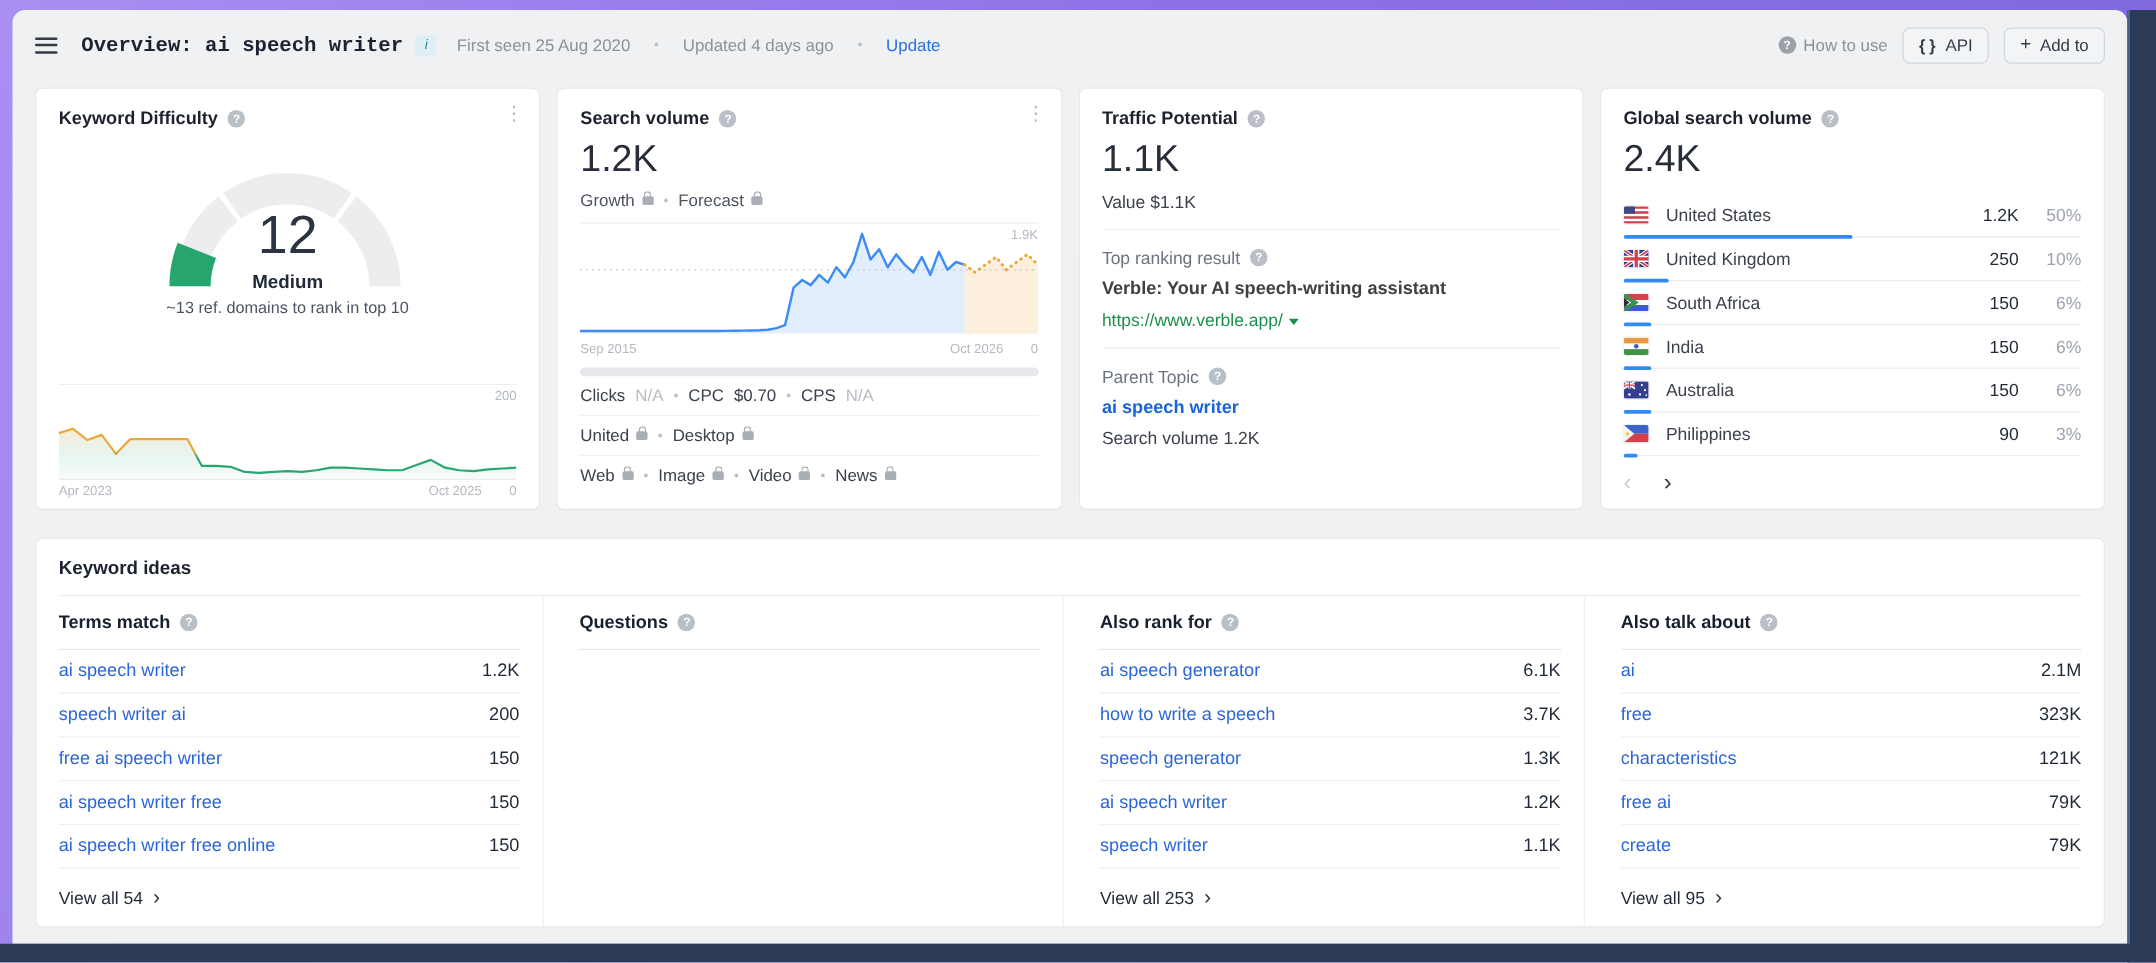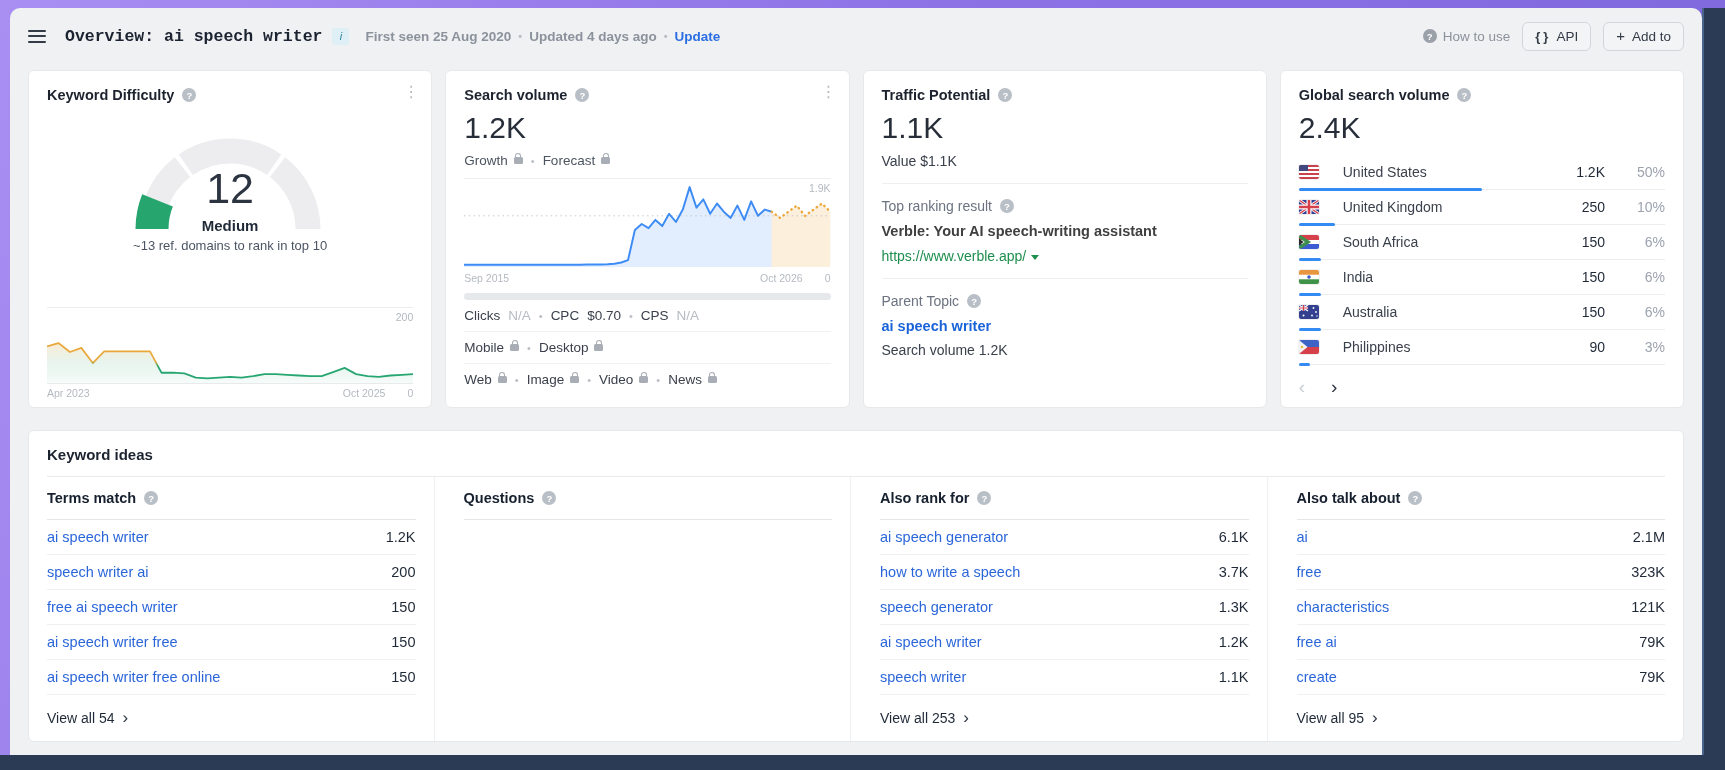--- a/index.html
+++ b/index.html
@@ -11,21 +11,21 @@
   .bottom-strip { position:absolute; left:0; bottom:0; width:100%; height:15px; background:#2c3b55; z-index:6; }
 
   .window { position:absolute; left:10px; top:8px; width:1692px; height:747px; background:#eff1f3; border-radius:10px 10px 0 0; overflow:hidden; z-index:4; }
 
   
   .navbar { height:56px; display:flex; align-items:center; padding:0 18px; }
   .burger { width:18px; height:13px; display:flex; flex-direction:column; justify-content:space-between; cursor:pointer; }
   .burger span { display:block; height:2px; background:#333b47; border-radius:1px; }
   .page-title { font-size:16.5px; font-weight:bold; color:#1b2230; margin-left:19px;font-family:Liberation Mono, monospace; }
   .info-badge { margin-left:10px; width:17px; height:17px; background:#def0f6; color:#2c839e; border-radius:3px; font-size:11px; display:inline-flex; align-items:center; justify-content:center; font-style:italic; }
-  .meta { margin-left:16px; font-size:13.5px; color:#8b929c; display:flex; align-items:center; gap:7px;font-weight:bold; }
+  .meta { margin-left:16px; font-size:13.5px; color:#8b929c; display:flex; align-items:center; gap:19px; }
   .dot-sep { color:#b9bec5; font-size:11px; }
   .link-blue { color:#2b6fe3; text-decoration:none; cursor:pointer; }
   .nav-right { margin-left:auto; display:flex; align-items:center; gap:12px; }
   .howto { display:flex; align-items:center; gap:6px; color:#8b929c; font-size:13.5px; cursor:pointer; }
   .nav-btn { display:flex; align-items:center; gap:7px; border:1px solid #d2d6da; border-radius:6px; background:#f3f4f6; padding:6px 12px; font-size:13.5px; color:#333b47; cursor:pointer; }
   .braces { letter-spacing:1px; font-weight:bold; font-size:13px; }
   .plus { font-size:15px; line-height:10px; }
 
   
   .qi { width:14px; height:14px; border-radius:50%; background:#b9bfc6; color:#fff; font-size:9.5px; font-weight:bold; display:inline-flex; align-items:center; justify-content:center; flex:none; cursor:pointer; }
@@ -67,21 +67,21 @@
   .tp-line { font-size:14px; color:#3a414c; margin-top:8px; }
   .hr { height:1px; background:#eceef0; margin:14px 0; }
   .sec-label { display:flex; align-items:center; gap:8px; font-size:14px; color:#6b7280; margin-top:2px; }
   .tp-result { font-size:14.5px; font-weight:bold; color:#404040; margin-top:9px; cursor:pointer; }
   .tp-url { font-size:14px; color:#1e8e4e; margin-top:9px; cursor:pointer; display:flex; align-items:center; gap:5px; }
   .caret { width:0; height:0; border-left:4px solid transparent; border-right:4px solid transparent; border-top:5px solid #1e8e4e; margin-top:2px; }
   .tp-topic { font-size:14.5px; font-weight:bold; color:#1a63d8; margin-top:9px; cursor:pointer; }
 
   
   .country-list { list-style:none; margin-top:10px; }
-  .country-row { position:relative; height:35px; display:flex; align-items:center; gap:24px; border-bottom:1px solid #ecedef; font-size:14px; color:#3a414c; }
+  .country-row { position:relative; height:35px; display:flex; align-items:center; gap:14px; border-bottom:1px solid #ecedef; font-size:14px; color:#3a414c; }
   .country-row .flag { width:20px; height:14px; flex:none; display:flex; border-radius:2px; overflow:hidden; box-shadow:0 0 0 1px rgba(0,0,0,.06); }
   .country-row .name { flex:1; }
   .country-row .vol { width:46px; text-align:right; color:#1f2937; }
   .country-row .pct { width:36px; text-align:right; color:#9ca3af; }
   .country-bar { position:absolute; left:0; bottom:-2px; height:3px; background:#338af3; border-radius:2px; }
   .pager { display:flex; gap:26px; margin-top:12px; font-size:19px; line-height:19px; }
   .pg-prev { color:#c9cdd2; cursor:default; }
   .pg-next { color:#2b3442; cursor:pointer; }
 
   
@@ -234,21 +234,21 @@
         <span class="na">N/A</span>
         <span class="dot-sep">•</span>
         <span>CPC</span>
         <span>$0.70</span>
         <span class="dot-sep">•</span>
         <span>CPS</span>
         <span class="na">N/A</span>
       </div>
       <div class="metric-row">
         <span class="toggle">
-          <span>Mobile</span>
+          <span>United</span>
           <span class="lock"></span>
         </span>
         <span class="dot-sep">•</span>
         <span class="toggle">
           <span>Desktop</span>
           <span class="lock"></span>
         </span>
       </div>
       <div class="metric-row">
         <span class="toggle">

